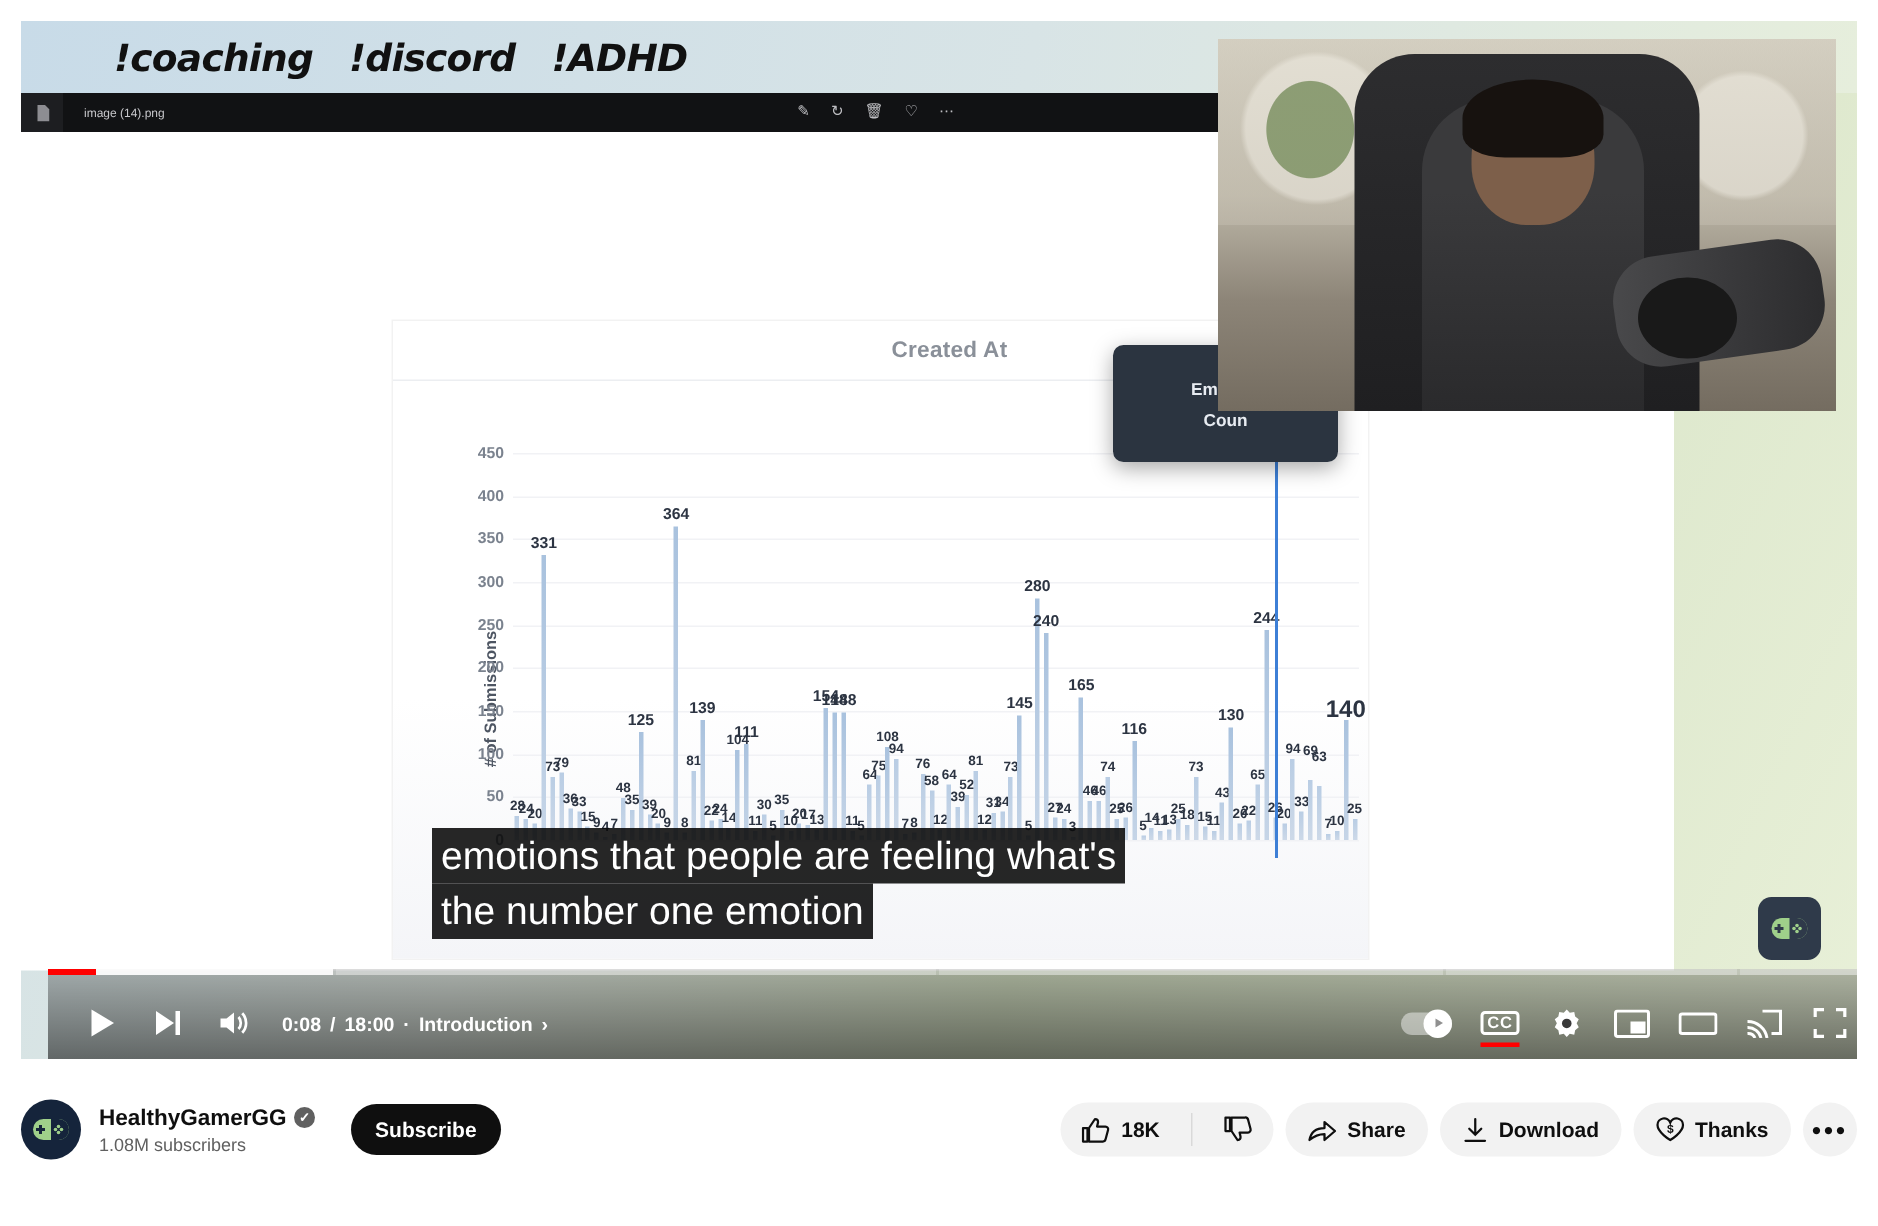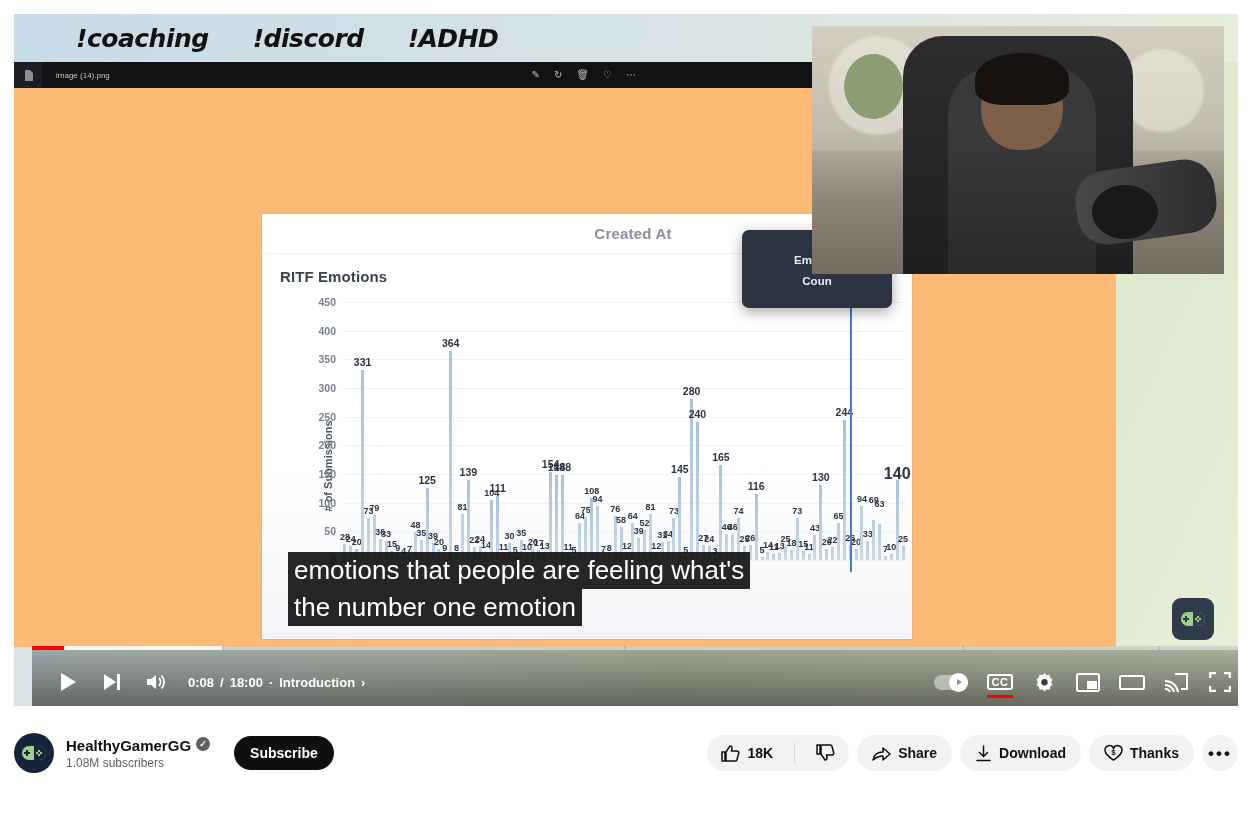--- a/index.html
+++ b/index.html
@@ -20,41 +20,41 @@
 
   
   .stream-bg {
     position: absolute; inset: 0;
     background: linear-gradient(115deg,#cfe0ea 0%, #dfe7e0 38%, #d7e3c6 62%, #e8f0d8 100%);
   }
 
   
   .banner {
     position: absolute; left: 0; top: 0; width: 100%; height: 48px;
-    display: flex; align-items: center; gap: 44px;
+    display: flex; align-items: center; gap: 24px;
     padding-left: 62px;
     background: linear-gradient(100deg,#c8dbe8 0%, #d8e4e6 55%, #e6eedc 100%);
   }
   .cmd {
     font-family: "DejaVu Sans", sans-serif;
     font-weight: 700; font-style: italic;
     font-size: 25px; color: #111;
     letter-spacing: -.5px;
   }
   .brand {
     font-family: "DejaVu Sans", sans-serif;
     font-weight: 700; font-style: normal;
     font-size: 27px; letter-spacing: -.8px;
   }
 
   
   .viewer {
     position: absolute; left: 0; top: 48px;
     width: 1102px; height: 585px;
-    background: #fdba74;
+    background: #ffffff;
   }
   .viewer-bar {
     position: absolute; left: 0; top: 0; width: 100%; height: 26px;
     background: #111214;
     display: flex; align-items: center;
     font-size: 8px; color: #b8b8bc;
   }
   .viewer-bar .vfile-ic {
     width: 28px; height: 26px; display:flex; align-items:center; justify-content:center;
     background:#1d1e21;
@@ -268,21 +268,21 @@
     margin-top: 17px; display: flex; align-items: center;
   }
   .avatar {
     width: 40px; height: 40px; border-radius: 50%;
     background: #15243b; display:flex; align-items:center; justify-content:center;
     flex: 0 0 auto;
   }
   .chan { margin-left: 12px; }
   .chan-name {
     font-size: 15px; font-weight: 700; color: #0f0f0f;
-    display: flex; gap: 5px;
+    display: flex; align-items: center; gap: 5px;
   }
   .verified {
     width: 14px; height: 14px; border-radius: 50%; background: #606060;
     color: #fff; font-size: 9px; display:flex; align-items:center; justify-content:center;
     font-weight: 700;
   }
   .chan-subs { font-size: 12px; color: #606060; margin-top: 2px; }
   .subscribe {
     margin-left: 24px; background: #0f0f0f; color: #fff;
     font-size: 14px; font-weight: 600; border-radius: 18px;
@@ -328,21 +328,20 @@
         <span>♡</span>
         <span>⋯</span>
       </div>
     </div>
 
     <div class="chart-card">
       <div class="chart-head">
         <span class="chart-head-title">Created At</span>
       </div>
       <div class="chart-body">
-        <div class="chart-title">RITF Emotions</div>
         <div class="plot-wrap">
           <div class="ylabel"># of Submissions</div>
           <div class="yticks" id="yticks">
               <div class="ytick" style="top: 258px;">0</div>
               <div class="ytick" style="top: 229.333px;">50</div>
               <div class="ytick" style="top: 200.667px;">100</div>
               <div class="ytick" style="top: 172px;">150</div>
               <div class="ytick" style="top: 143.333px;">200</div>
               <div class="ytick" style="top: 114.667px;">250</div>
               <div class="ytick" style="top: 86px;">300</div>

